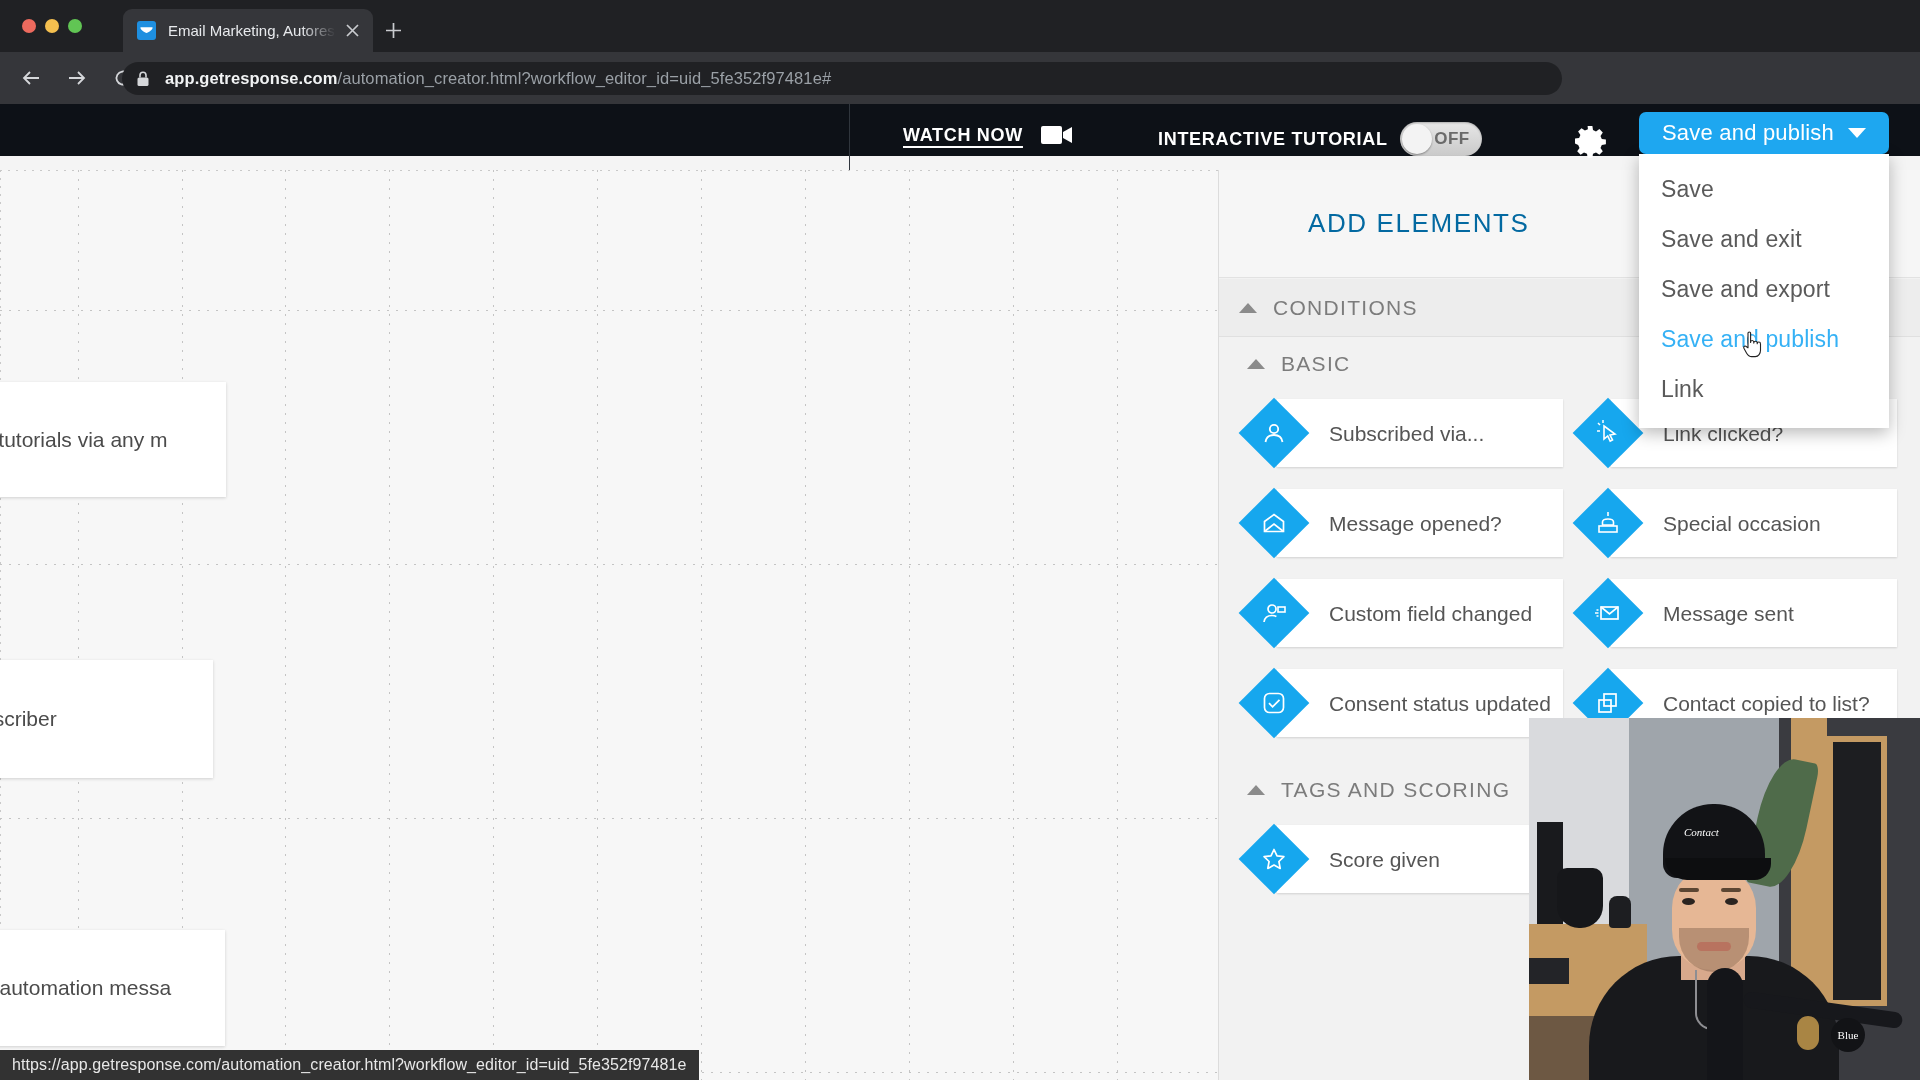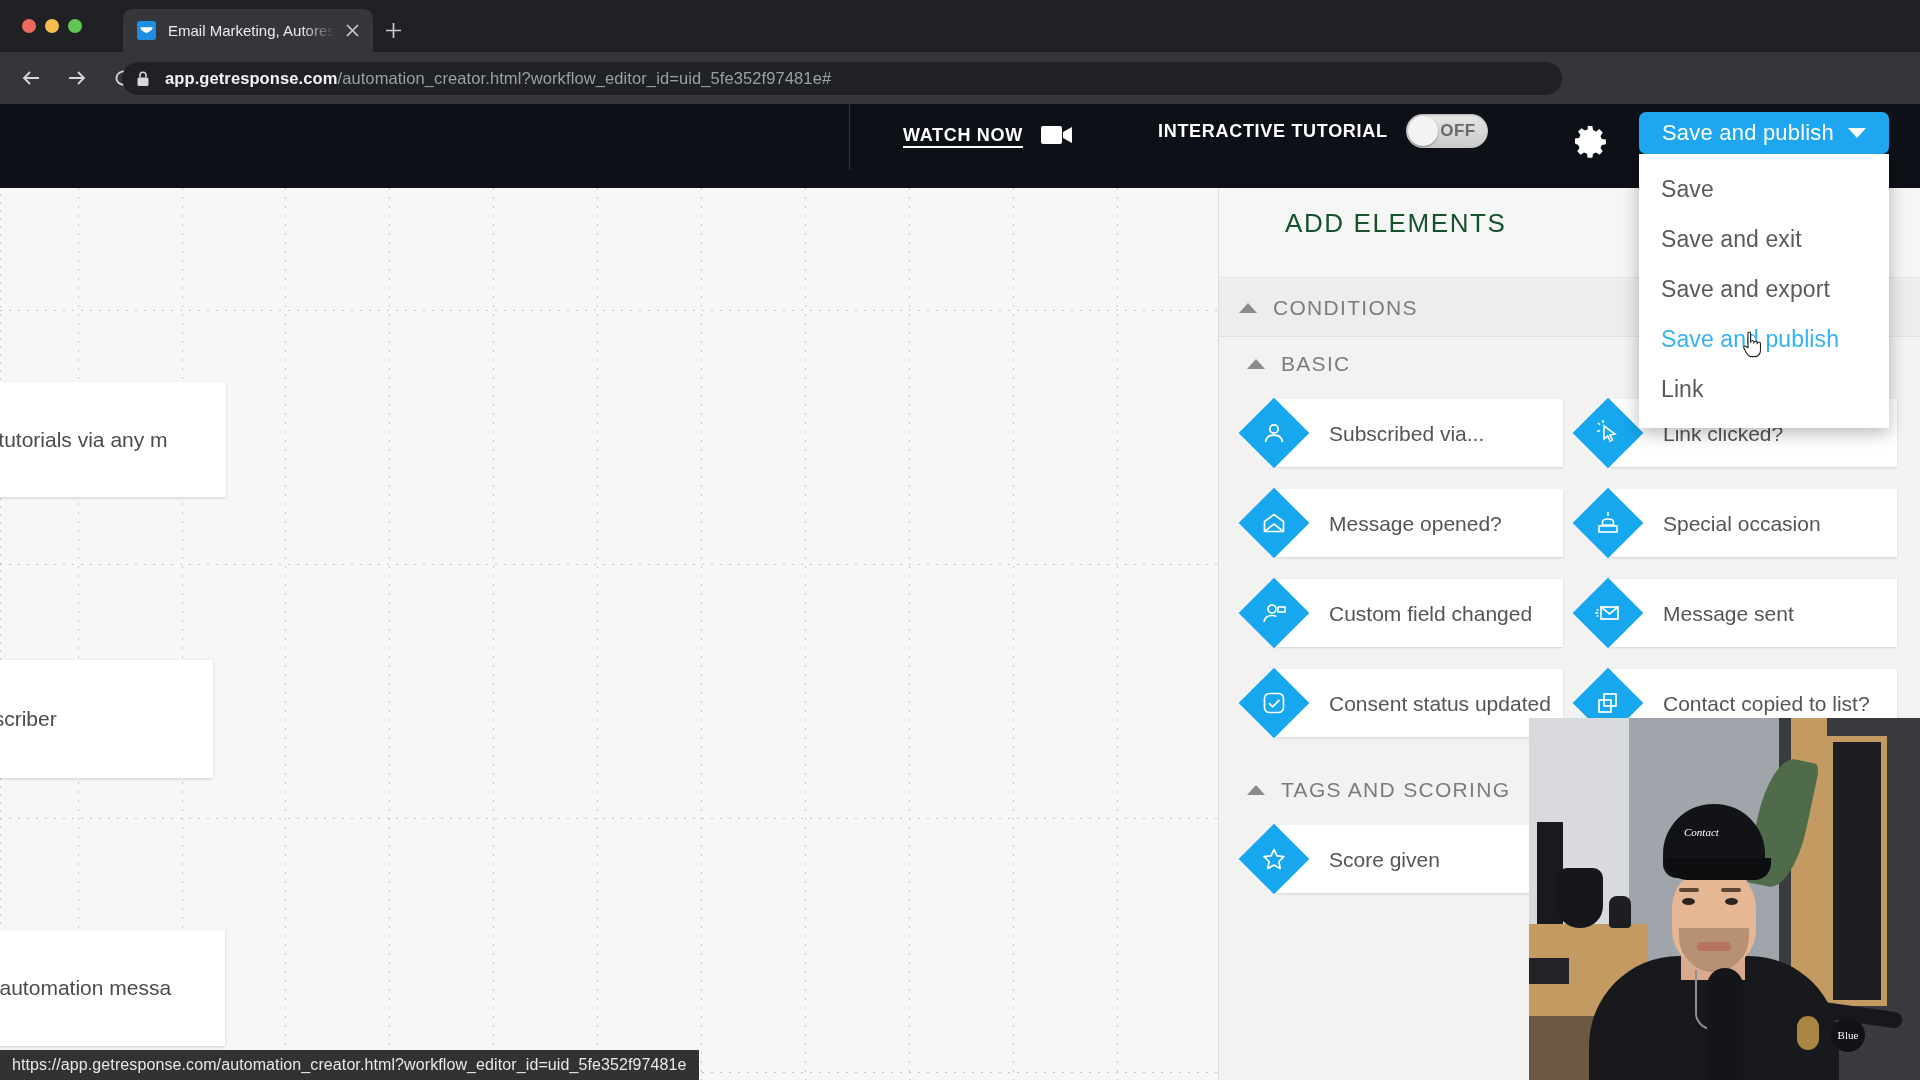--- a/index.html
+++ b/index.html
@@ -84,39 +84,39 @@
   .incognito-avatar {
     width: 25px; height: 25px; border-radius: 50%; background: #f1f3f4;
     display: flex; align-items: center; justify-content: center;
   }
   .incognito-label { color: #e8eaed; font-size: 16px; }
 
   
   .app { position: absolute; left: 0; top: 104px; width: 1920px; height: 976px; background: #f4f4f4; }
 
   .app-header {
-    position: absolute; left: 0; top: 0; width: 1920px; height: 84px;
+    position: absolute; left: 0; top: 0; width: 1920px; height: 52px;
     background: #0d1117;
   }
   .header-divider {
     position: absolute; left: 849px; top: 0; width: 1px; height: 66px;
     background: #30363d;
   }
   .watch-now {
     position: absolute; left: 903px; top: 20px;
     display: flex; align-items: center; gap: 18px;
   }
   .watch-now-label {
     color: #ffffff; font-size: 18px; font-weight: 700; letter-spacing: 0.7px;
     text-decoration: underline; text-underline-offset: 5px; text-decoration-thickness: 2px;
   }
   .video-icon { width: 32px; height: 22px; display: block; }
   .tutorial-wrap {
-    position: absolute; left: 1158px; top: 10px;
-    display: flex; align-items: center; gap: 18px;
+    position: absolute; left: 1158px; top: 18px;
+    display: flex; align-items: center; gap: 12px;
   }
   .tutorial-label { color: #ffffff; font-size: 18px; font-weight: 700; letter-spacing: 0.7px; }
   .toggle {
     width: 82px; height: 34px; border-radius: 17px;
     background: linear-gradient(#e7e7e7, #c9c9c9);
     display: flex; align-items: center; position: relative;
     box-shadow: inset 0 1px 2px rgba(0,0,0,.25);
   }
   .toggle-knob {
     position: absolute; left: 2px; top: 2px; width: 30px; height: 30px;
@@ -188,21 +188,21 @@
     position: absolute; left: 1218px; top: 66px; width: 702px; height: 910px;
     background: #f2f2f2; border-left: 1px solid #dcdcdc;
     overflow: hidden;
   }
   .panel-head {
     position: absolute; left: 0; top: 0; width: 702px; height: 108px;
     background: #f6f6f6; border-bottom: 1px solid #e2e2e2;
     display: flex; align-items: center;
   }
   .panel-title {
-    font-size: 26px; color: #14532d; letter-spacing: 1.6px; margin-left: 66px;
+    font-size: 26px; color: #0369a1; letter-spacing: 1.6px; margin-left: 89px;
   }
   .panel-scrollbar {
     position: absolute; right: 124px; top: 1px; width: 56px; height: 98px;
     background: #c6c6c6;
   }
   .section-head {
     display: flex; align-items: center; gap: 16px;
     height: 58px; padding-left: 20px;
     background: #ededed; border-bottom: 1px solid #e0e0e0;
   }

